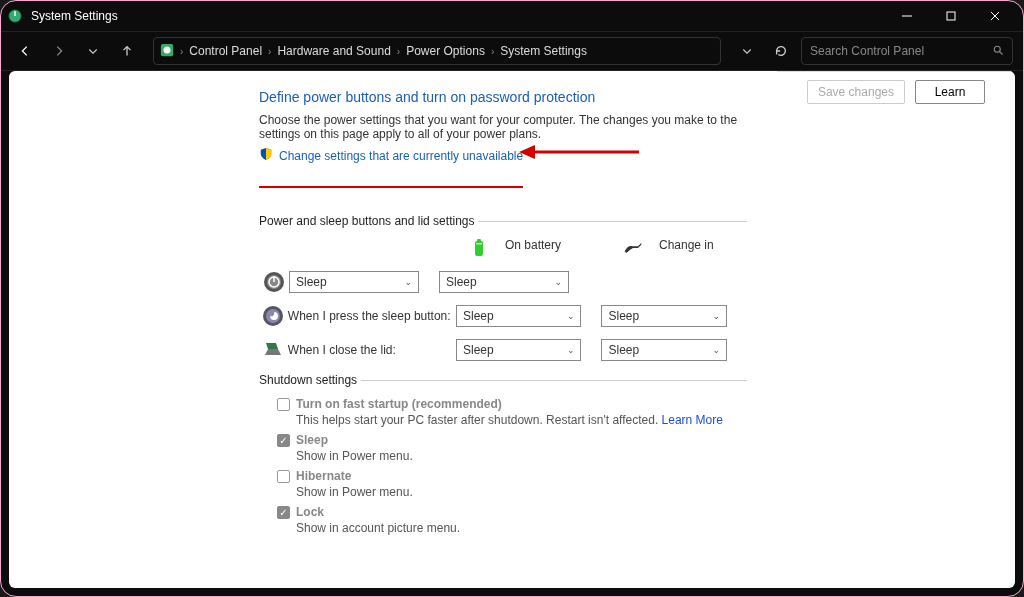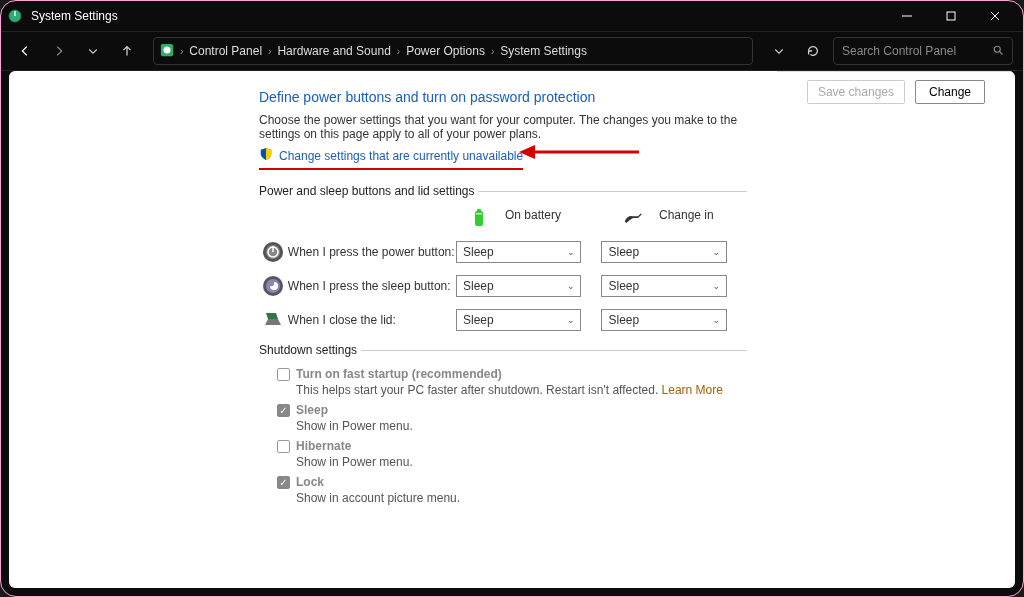--- a/index.html
+++ b/index.html
@@ -7,27 +7,27 @@
   .window { width: 1024px; height: 597px; background: #0c0c0c; display: flex; flex-direction: column; border: 1px solid #f9a8d4; border-radius: 16px; }
   .titlebar { height: 30px; display: flex; align-items: center; padding: 0 6px; color: #fff; font-size: 12px; }
   .titlebar .app-icon { width: 16px; height: 16px; margin-right: 8px; }
   .titlebar .title { flex: 1; }
   .winctrl { width: 44px; height: 30px; display: flex; align-items: center; justify-content: center; color: #fff; }
   .winctrl svg { width: 12px; height: 12px; }
   .navbar { height: 40px; display: flex; align-items: center; padding: 0 10px; gap: 6px; border-top: 1px solid #222; border-bottom: 1px solid #222; }
   .navbtn { width: 28px; height: 28px; display: flex; align-items: center; justify-content: center; color: #ccc; border-radius: 4px; }
   .breadcrumb { flex: 1; display: flex; align-items: center; height: 28px; border: 1px solid #333; border-radius: 4px; padding: 0 6px; gap: 6px; color: #ddd; font-size: 12px; margin: 0 6px; }
   .bc-sep { color: #888; font-size: 10px; }
-  .searchbox { width: 180px; height: 28px; border: 1px solid #333; border-radius: 4px; display: flex; align-items: center; padding: 0 8px; color: #888; font-size: 12px; justify-content: space-between; }
+  .searchbox { width: 212px; height: 28px; border: 1px solid #333; border-radius: 4px; display: flex; align-items: center; padding: 0 8px; color: #888; font-size: 12px; justify-content: space-between; }
   .content-wrap { flex: 1; background: #fff; margin: 0 8px 8px 8px; border-radius: 6px; display: flex; flex-direction: row; overflow: hidden; }
   .content { flex: 1; padding: 18px 30px 10px 250px; color: #333; font-size: 12px; overflow: auto; }
   .content h1 { color: #1a5fb4; font-size: 14px; font-weight: 400; margin-bottom: 8px; }
   .intro { margin-bottom: 6px; max-width: 500px; }
   .change-link { display: inline-flex; align-items: center; gap: 6px; color: #1a5fb4; padding-bottom: 2px; }
-  .change-link-wrap { position: relative; display: inline-block; border-bottom: 2px solid #d40000; padding-bottom: 2px; margin-bottom: 10px; }
+  .change-link-wrap { position: relative; display: inline-block; border-bottom: 2px solid #d40000; padding-bottom: 20px; margin-bottom: 22px; }
   .shield-icon svg { width: 14px; height: 14px; }
   .arrow-annot { position: absolute; left: 260px; top: -4px; }
   .arrow-annot svg { width: 120px; height: 18px; }
   .fieldset { margin-top: 4px; }
   .legend-row { display: flex; align-items: center; gap: 4px; color: #222; font-size: 12px; margin-bottom: 10px; }
   .legend-row .line { flex: 1; height: 1px; background: #ccc; }
   .col-headers { display: flex; align-items: center; margin-left: 210px; gap: 30px; margin-bottom: 10px; }
   .col-headers .col { display: flex; align-items: flex-start; gap: 16px; width: 140px; }
   .battery-icon svg, .plug-icon svg { width: 20px; height: 20px; }
   .row { display: flex; align-items: center; margin-bottom: 12px; }
@@ -35,21 +35,21 @@
   .row .ricon svg { width: 22px; height: 22px; }
   .row .rlabel { width: 175px; }
   .select { width: 130px; height: 22px; border: 1px solid #888; background: #fff; display: flex; align-items: center; justify-content: space-between; padding: 0 6px; font-size: 12px; margin-right: 20px; }
   .select .chev { font-size: 9px; color: #555; }
   .shutdown-item { margin-left: 18px; margin-bottom: 6px; }
   .shutdown-item .cb-row { display: flex; align-items: center; gap: 6px; }
   .shutdown-item .cb { width: 13px; height: 13px; border: 1px solid #999; border-radius: 2px; display: inline-flex; align-items: center; justify-content: center; font-size: 10px; }
   .shutdown-item .cb.checked { background: #888; color: #fff; border-color: #888; }
   .shutdown-item .lbl { font-weight: 600; color: #888; }
   .shutdown-item .sub { margin-left: 19px; color: #555; margin-top: 2px; }
-  .learn-link { color: #a16207; }
+  .learn-link { color: #1d4ed8; }
   .footer { height: 41px; border-top: 1px solid #ddd; display: flex; align-items: center; justify-content: flex-end; gap: 10px; padding: 0 30px; }
   .btn { min-width: 70px; height: 24px; border: 1px solid #888; background: #fff; font-size: 12px; display: flex; align-items: center; justify-content: center; border-radius: 2px; padding: 0 10px; }
   .btn.disabled { color: #aaa; border-color: #ccc; }
 </style>
 </head>
 <body>
 
 <div class="window">
 
   <div class="titlebar">
@@ -188,21 +188,20 @@
 
         <div class="row">
           <span class="ricon">
             <svg viewBox="0 0 22 22">
                 <circle cx="11" cy="11" r="10" fill="#555"></circle>
                 <circle cx="11" cy="11" r="7" fill="#888"></circle>
                 <circle cx="11" cy="11" r="5" fill="none" stroke="#fff" stroke-width="1.5"></circle>
                 <line x1="11" y1="5" x2="11" y2="11" stroke="#fff" stroke-width="1.5"></line>
               </svg>
           </span>
-          <span class="rlabel">When I press the power button:</span>
           <div class="select">
               <span>Sleep</span>
               <span class="chev">⌄</span>
             </div>
           <div class="select">
               <span>Sleep</span>
               <span class="chev">⌄</span>
             </div>
         </div>
 
@@ -279,16 +278,16 @@
             <span class="cb checked">✓</span>
             <span class="lbl">Lock</span>
           </div>
           <div class="sub">Show in account picture menu.</div>
         </div>
       </div>
     </div>
 
     <div class="footer">
       <div class="btn disabled">Save changes</div>
-      <div class="btn">Change</div>
+      <div class="btn">Learn</div>
     </div>
   </div>
 </div>
 
 </body></html>

